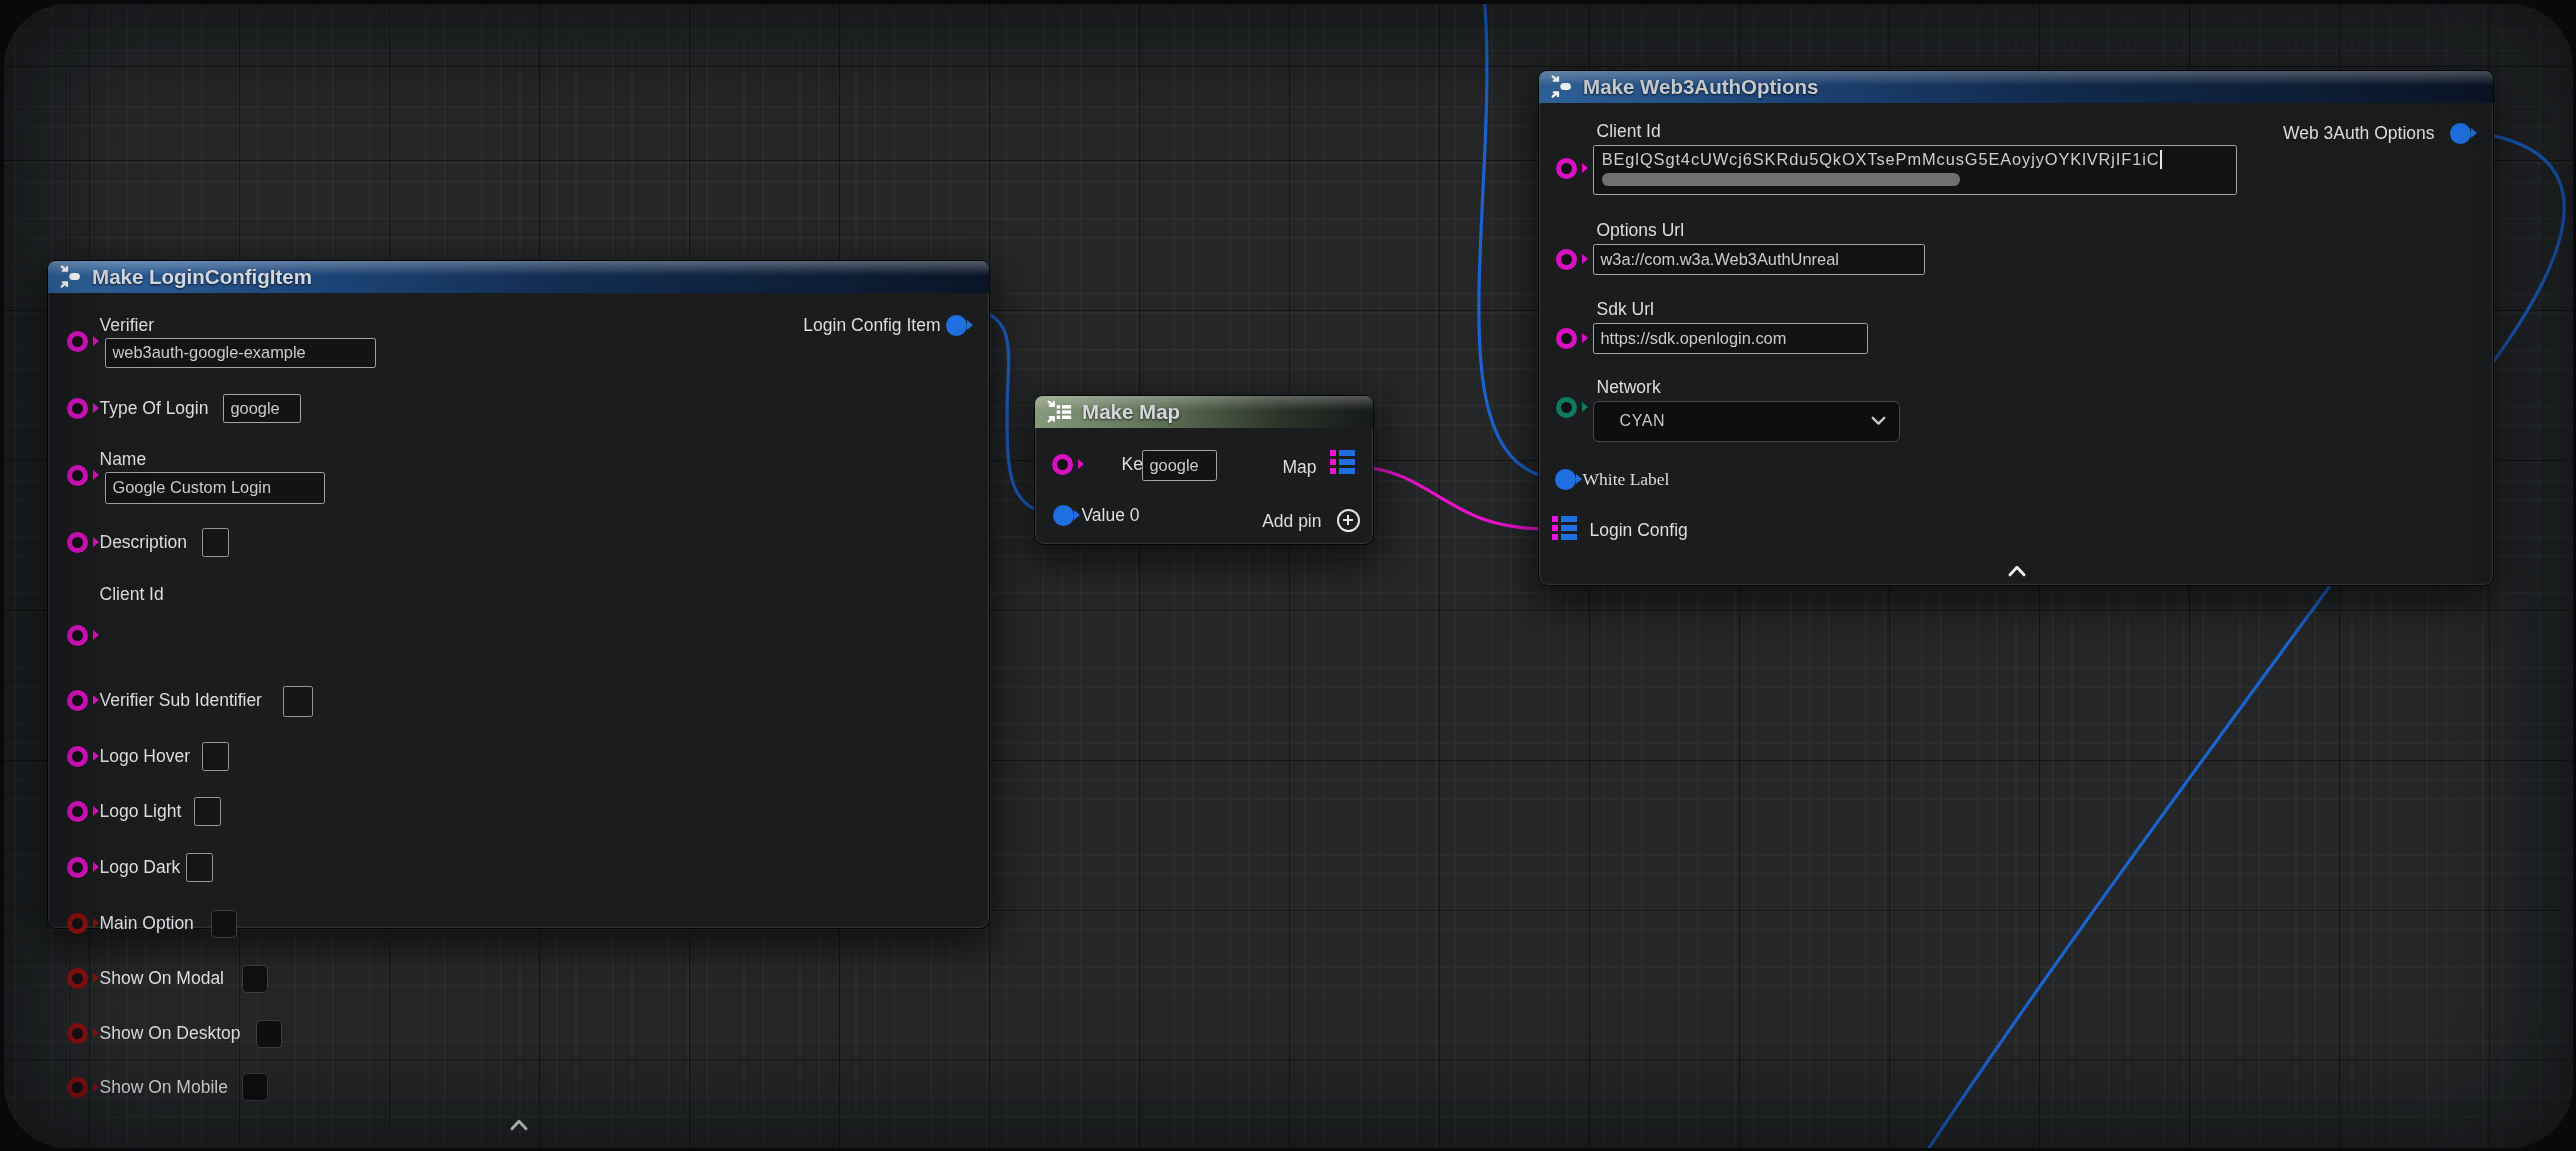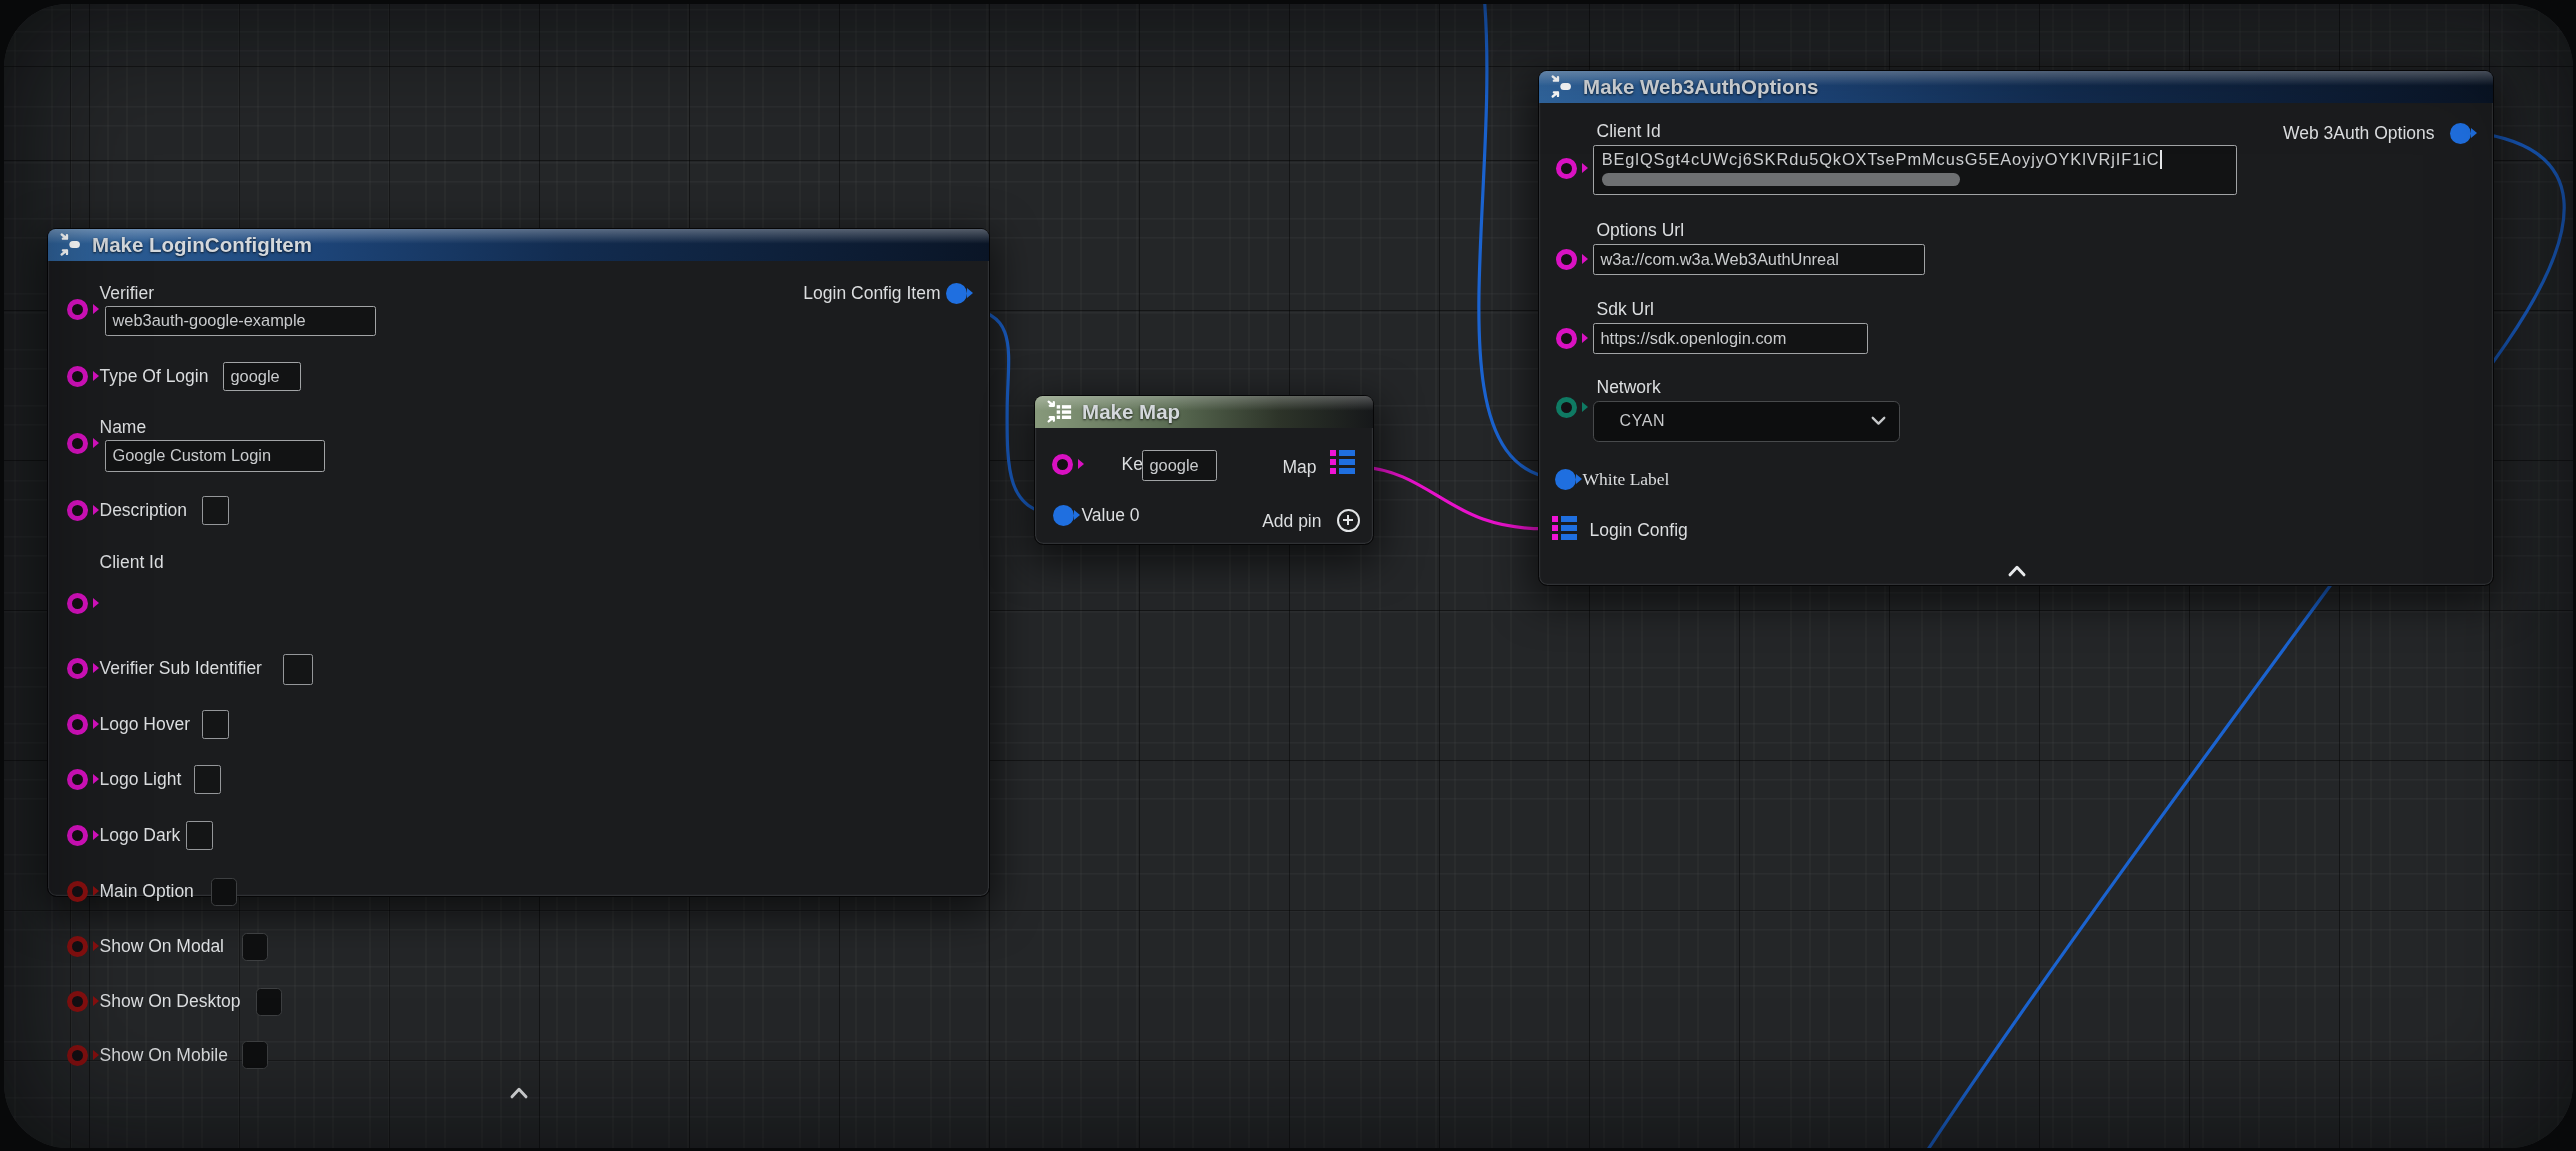--- a/index.html
+++ b/index.html
@@ -113,21 +113,21 @@
 
 <div class="canvas">
 
   <svg class="wires" width="2569" height="1144" viewBox="0 0 4392 1956">
     <path class="wire" stroke="#1b63cf" d="M 1646 521 C 1736 528, 1716 600, 1715 690 C 1714 800, 1716 866, 1799 873"></path>
     <path class="wire" stroke="#e812cb" d="M 2318 791 C 2448 800, 2470 902, 2644 897"></path>
     <path class="wire" stroke="#1b63cf" d="M 2531 -8 C 2558 334, 2439 784, 2650 811"></path>
     <path class="wire" stroke="#1b63cf" d="M 4219 219 C 4424 244, 4414 382, 4279 579 C 4144 776, 3554 1554, 3276 1979"></path>
   </svg>
 
-  <div class="node" style="left:43px;top:224px;width:943px;height:669px;">
+  <div class="node" style="left:43px;top:256px;width:943px;height:669px;">
     <div class="nheader header-blue">
       <svg class="hicon" width="27" height="27" viewBox="0 0 46 46">
         <path d="M8 6 L17 13 M17 13 L10 13 M17 13 L17 7" stroke="#ffffff" stroke-width="4" fill="none" stroke-linecap="round" stroke-linejoin="round"></path>
         <path d="M8 40 L17 33 M17 33 L10 33 M17 33 L17 39" stroke="#ffffff" stroke-width="4" fill="none" stroke-linecap="round" stroke-linejoin="round"></path>
         <rect x="21" y="17" width="18" height="12" rx="6" fill="#ffffff"></rect>
       </svg>
       <span class="ntitle">Make LoginConfigItem</span>
     </div>
 
     <span class="plabel" style="right:48px;top:54px;">Login Config Item</span>

